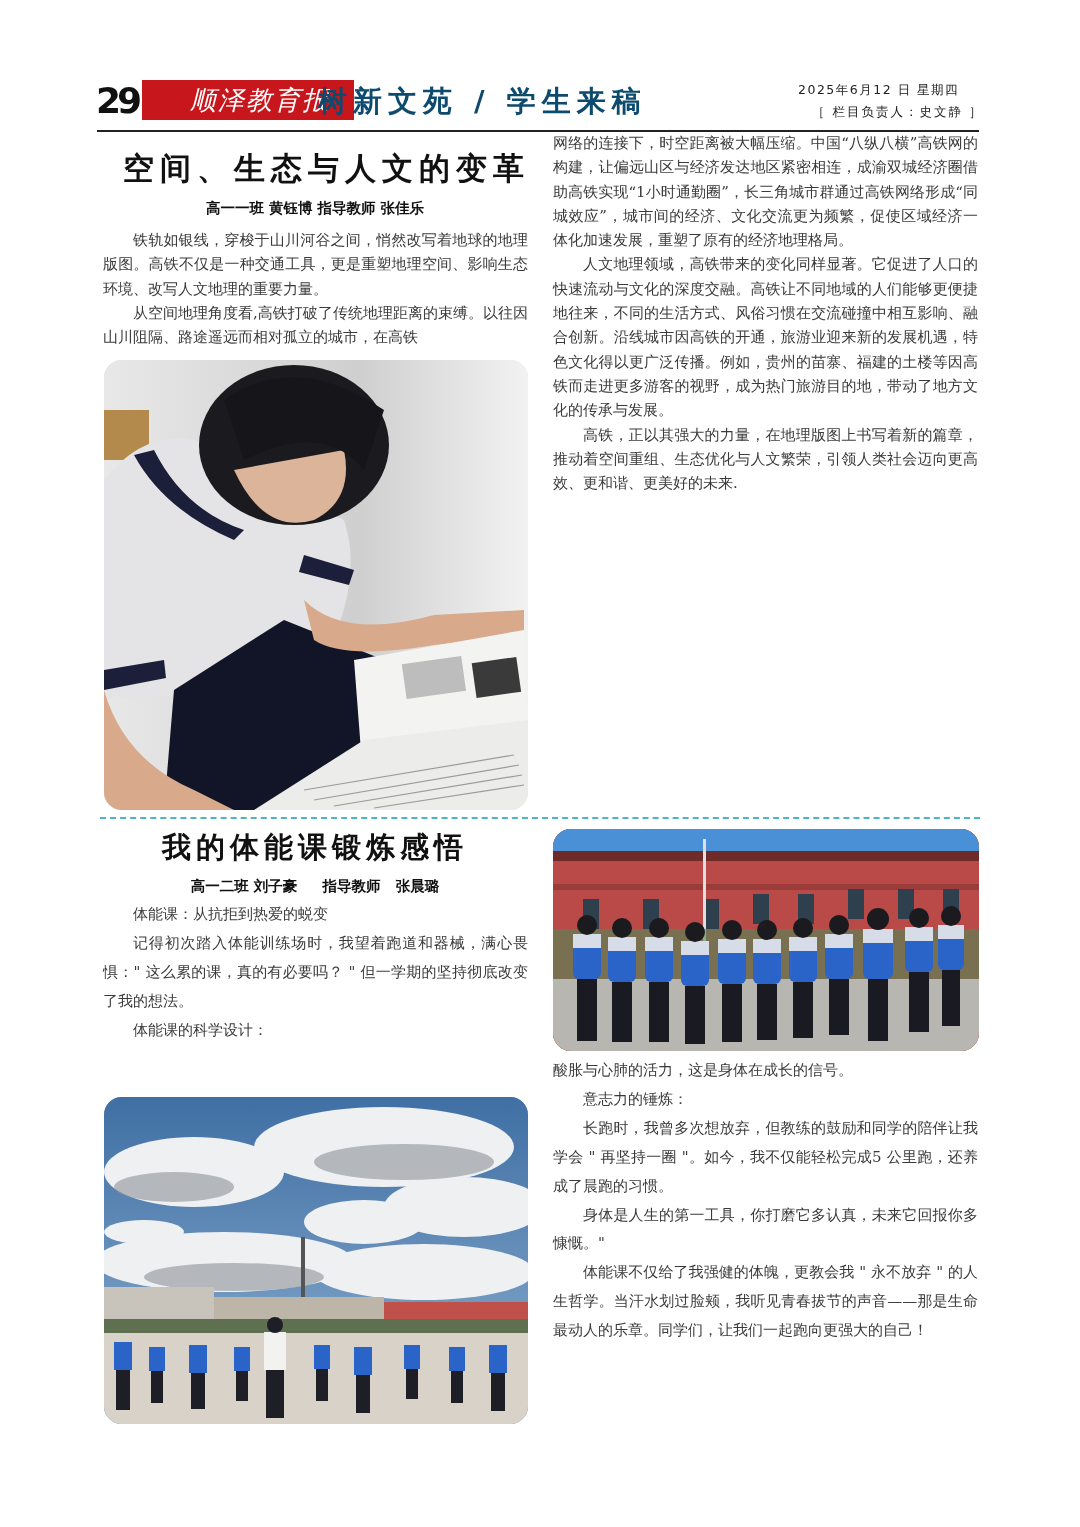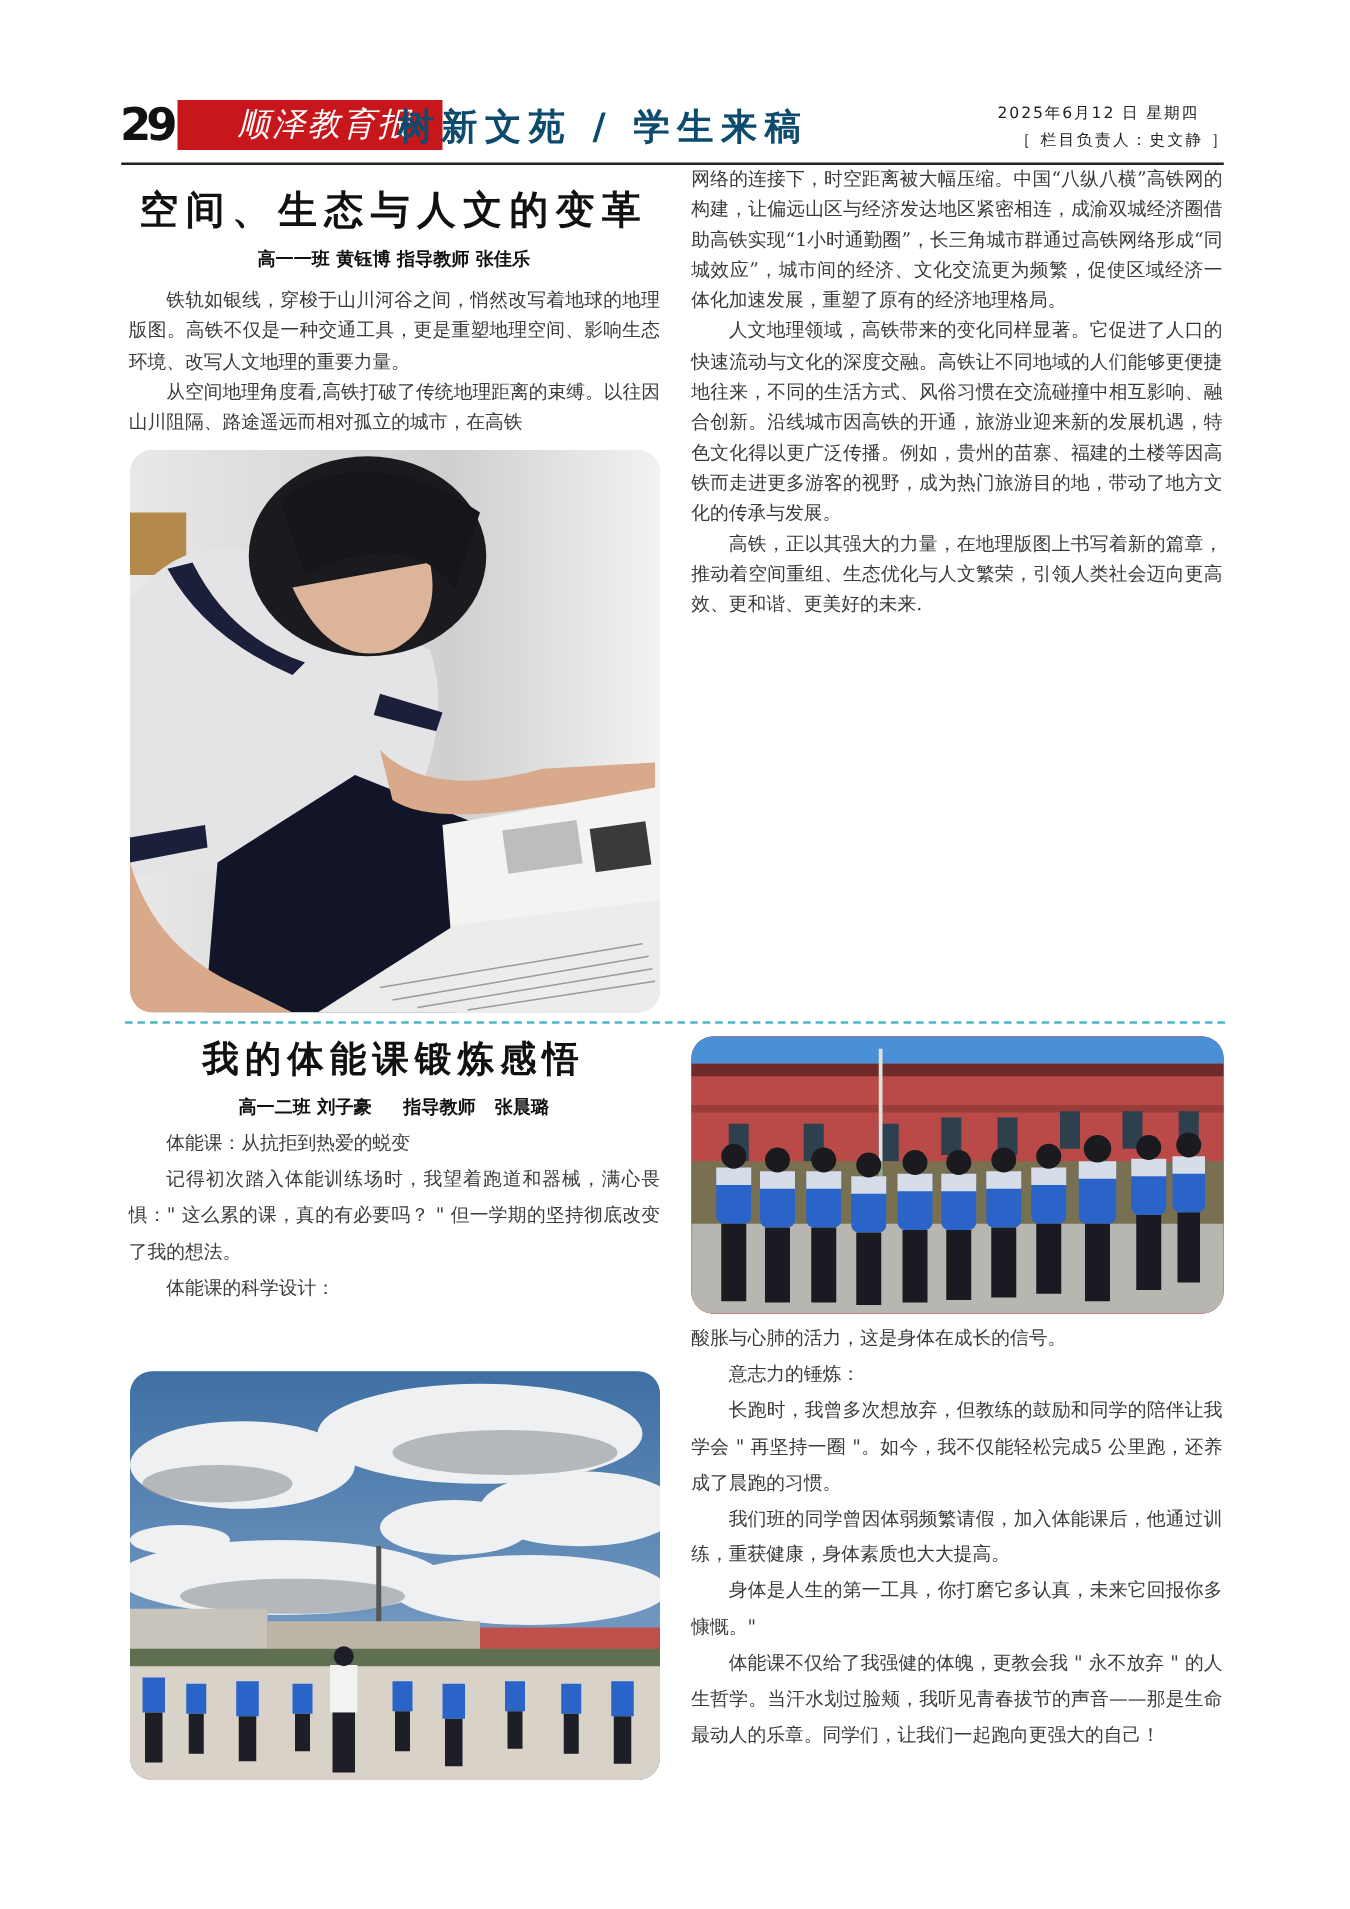--- a/index.html
+++ b/index.html
@@ -39,21 +39,21 @@
 </head>
 <body>
 
 <div class="abs page-num">29</div>
 <div class="abs masthead">顺泽教育报</div>
 <div class="abs section-title">树新文苑 / 学生来稿</div>
 <div class="abs date">2025年6月12 日  星期四</div>
 <div class="abs editor">［ 栏目负责人：史文静 ］</div>
 <div class="abs rule"></div>
 
-<div class="abs title" style="left:100px; top:146px; width:430px; font-size:31px; line-height:44px;">空间、生态与人文的变革</div>
+<div class="abs title" style="left:100px; top:146px; width:430px; font-size:31px; line-height:44px;text-align:right;">空间、生态与人文的变革</div>
 <div class="abs byline" style="left:100px; top:198px; width:430px; line-height:20px;">高一一班 黄钰博  指导教师 张佳乐</div>
 
 <div class="abs col" style="left:103px; top:228px; width:425px;">
   <p>铁轨如银线，穿梭于山川河谷之间，悄然改写着地球的地理版图。高铁不仅是一种交通工具，更是重塑地理空间、影响生态环境、改写人文地理的重要力量。</p>
   <p>从空间地理角度看,高铁打破了传统地理距离的束缚。以往因山川阻隔、路途遥远而相对孤立的城市，在高铁</p>
 </div>
 
 <div class="abs photo" style="left:104px; top:360px; width:424px; height:450px; background:#d8d8d6;">
   <svg width="424" height="450" viewBox="0 0 424 450">
     <defs>
@@ -241,16 +241,15 @@
         <rect x="387" y="276" width="14" height="38"></rect>
       <circle cx="171" cy="228" r="8"></circle>
     </g>
   </svg>
 </div>
 
 <div class="abs col" style="left:553px; top:1056px; width:425px; line-height:28.9px;">
   <p class="noindent">酸胀与心肺的活力，这是身体在成长的信号。</p>
   <p>意志力的锤炼：</p>
   <p> 长跑时，我曾多次想放弃，但教练的鼓励和同学的陪伴让我学会 " 再坚持一圈 "。如今，我不仅能轻松完成5 公里跑，还养成了晨跑的习惯。</p>
-  <p> 我们班的同学曾因体弱频繁请假，加入体能课后，他通过训练，重获健康，身体素质也大大提高。</p>
   <p> 身体是人生的第一工具，你打磨它多认真，未来它回报你多慷慨。"</p>
   <p> 体能课不仅给了我强健的体魄，更教会我 " 永不放弃 " 的人生哲学。当汗水划过脸颊，我听见青春拔节的声音——那是生命最动人的乐章。同学们，让我们一起跑向更强大的自己！</p>
 </div>
 
 </body></html>

